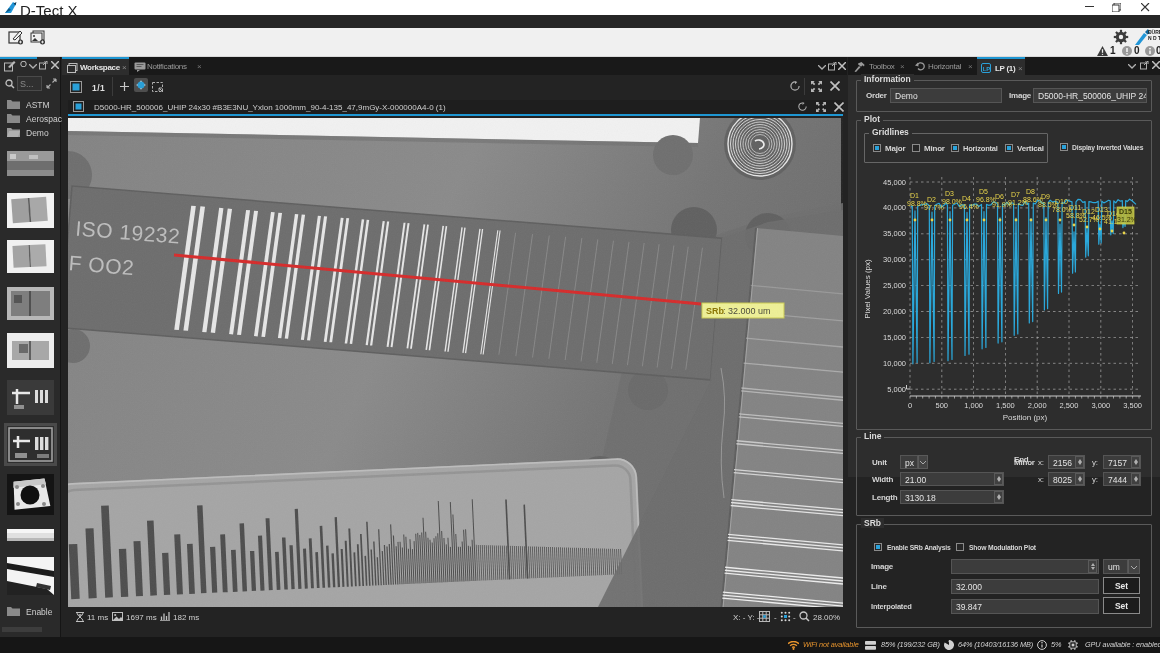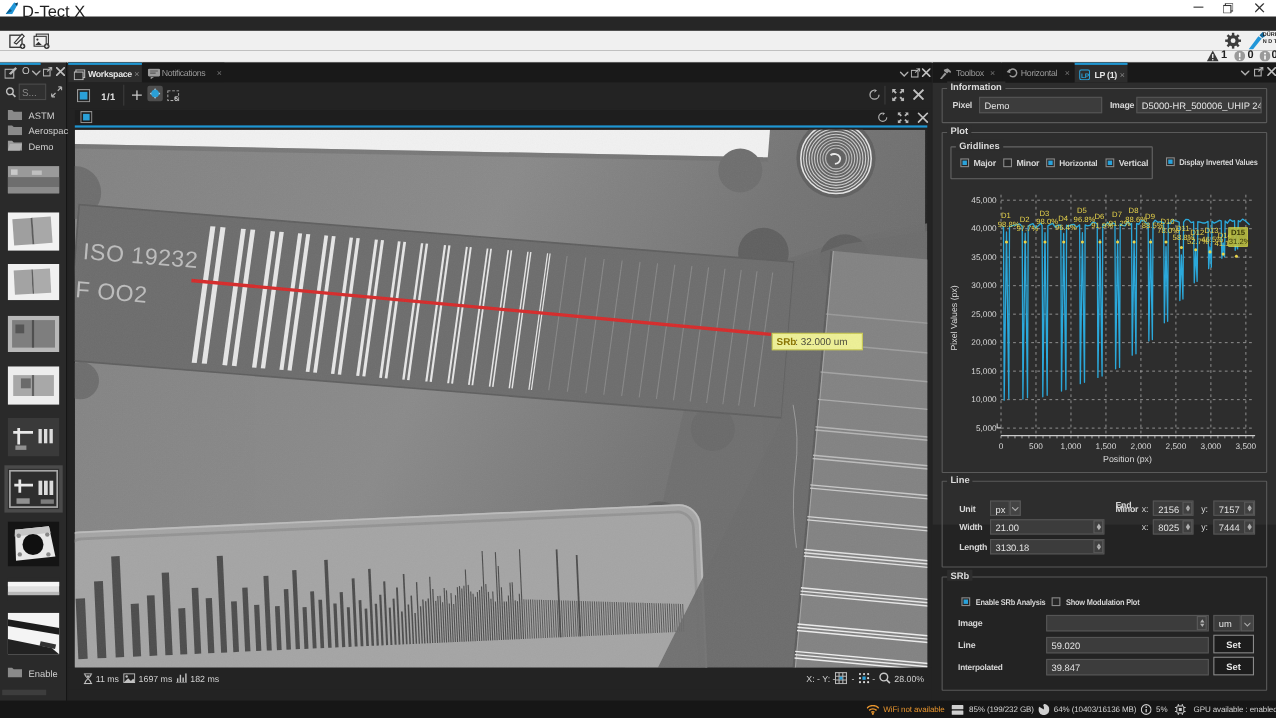--- a/index.html
+++ b/index.html
@@ -27,21 +27,21 @@
   .tab.active { background:#2d2d2d; color:#e6e6e6; border-top:2px solid #1e96d2; font-weight:bold; }
   .grouplabel { position:absolute; font-size:8.5px; font-weight:bold; color:#dcdcdc; background:#2d2d2d; padding:0 3px; }
   .groupbox { position:absolute; border:1px solid #5a5a5a; border-radius:1px; }
   .ilabel { position:absolute; color:#d6d6d6; font-size:8px; font-weight:bold; white-space:nowrap; letter-spacing:-0.2px; }
   .ifield { position:absolute; background:#3c3c3c; border:1px solid #555; color:#e4e4e4; font-size:8.5px; padding:2px 4px; white-space:nowrap; }
   .cb { position:absolute; width:8px; height:8px; border:1px solid #8a8a8a; background:#262626; }
   .cb.checked::after { content:""; position:absolute; left:1px; top:1px; width:4px; height:4px; background:#2aa2da; }
   .spin { position:absolute; width:9px; background:#404040; border:1px solid #5a5a5a; }
   .spin::before { content:""; position:absolute; left:2px; top:2px; border-left:2.5px solid transparent; border-right:2.5px solid transparent; border-bottom:3px solid #b0b0b0; }
   .spin::after { content:""; position:absolute; left:2px; bottom:2px; border-left:2.5px solid transparent; border-right:2.5px solid transparent; border-top:3px solid #b0b0b0; }
-  #statusbar span { white-space:nowrap; }
+  #statusbar span { white-space:nowrap;font-style:italic; }
 </style>
 </head>
 <body>
 <div id="app">
 
   <div class="abs" id="titlebar">
     <svg class="abs" style="left:5px;top:2px" width="12" height="11" viewBox="0 0 12 11">
         <path d="M0 11 L6 11 L11 2 L8 0 Z" fill="#2196d8"></path>
         <path d="M0 11 L4 6 L6 8 Z" fill="#0e5a88"></path>
         <path d="M8.5 1.5 L11.5 0 L10.5 3.5 Z" fill="#083a5a"></path>
@@ -312,20 +312,21 @@
         <svg class="abs" style="left:768px;top:6px" width="10" height="10">
             <path d="M0.5 0.5 L9.5 9.5 M9.5 0.5 L0.5 9.5" stroke="#c0c0c0" stroke-width="1.7"></path>
           </svg>
       </div>
 
       <div class="abs" style="left:6px;top:43px;width:775px;height:14px;background:#1e1e1e">
         <svg class="abs" style="left:5px;top:1px" width="11" height="11">
             <rect x="0.5" y="0.5" width="10" height="10" fill="none" stroke="#9a9a9a"></rect>
             <rect x="2.5" y="2.5" width="6" height="6" fill="#2aa0d8"></rect>
           </svg>
+        <span class="abs" style="left:26px;top:3px;color:#cfcfcf;font-size:8px">D5000-HR_500006_UHIP 24x30 #B3E3NU_Yxlon 1000mm_90-4-135_47,9mGy-X-000000A4-0 (1)</span>
         <svg class="abs" style="left:730px;top:2px" width="9" height="10" viewBox="0 0 11 12">
             <path d="M5.5 1 A4.5 4.5 0 1 0 10 5.5" fill="none" stroke="#b0b0b0" stroke-width="1.3"></path>
             <path d="M5.5 0 L8 1 L5.5 3.5 Z" fill="#b0b0b0"></path>
           </svg>
         <svg class="abs" style="left:748px;top:2px" width="10" height="10" viewBox="0 0 12 12">
             <path d="M0 0 l4 0 -1.3 1.3 2 2 -1.4 1.4 -2-2 L0 4 Z" fill="#b8b8b8"></path>
             <path d="M12 0 l0 4 -1.3-1.3 -2 2 -1.4-1.4 2-2 L8 0 Z" fill="#b8b8b8"></path>
             <path d="M0 12 l0-4 1.3 1.3 2-2 1.4 1.4 -2 2 L4 12 Z" fill="#b8b8b8"></path>
             <path d="M12 12 l-4 0 1.3-1.3 -2-2 1.4-1.4 2 2 1.3-1.3 Z" fill="#b8b8b8"></path>
           </svg>
@@ -719,21 +720,21 @@
       <svg class="abs" style="left:292px;top:4px" width="9" height="9">
           <rect x="0.5" y="2" width="6" height="6" fill="none" stroke="#b0b0b0"></rect>
           <path d="M4 4 L8 0 M5 0 h3 v3" stroke="#b0b0b0" fill="none"></path>
         </svg>
       <svg class="abs" style="left:304px;top:4px" width="8" height="8">
           <path d="M0 0 L8 8 M8 0 L0 8" stroke="#c0c0c0" stroke-width="1.5"></path>
         </svg>
 
       <div class="groupbox" style="left:8px;top:23px;width:296px;height:32px"></div>
       <span class="grouplabel" style="left:13px;top:17px">Information</span>
-      <span class="ilabel" style="left:18px;top:34px">Pixel</span>
+      <span class="ilabel" style="left:18px;top:34px">Order</span>
       <div class="ifield" style="left:42px;top:31px;width:112px;height:15px">Demo</div>
       <span class="ilabel" style="left:161px;top:34px">Image</span>
       <div class="ifield" style="left:185px;top:31px;width:114px;height:15px;overflow:hidden">D5000-HR_500006_UHIP 24x30 #B3</div>
 
       <div class="groupbox" style="left:8px;top:63px;width:296px;height:310px"></div>
       <span class="grouplabel" style="left:13px;top:57px">Plot</span>
       <div class="groupbox" style="left:16px;top:76px;width:184px;height:30px;border-color:#666"></div>
       <span class="grouplabel" style="left:21px;top:70px">Gridlines</span>
       <div class="cb checked" style="left:25px;top:87px"></div>
         <span class="ilabel" style="left:37px;top:87px">Major</span>
@@ -906,21 +907,21 @@
       <div class="cb" style="left:108px;top:486px"></div>
         <span class="ilabel" style="left:121px;top:486px;font-size:7.5px;transform:scaleX(0.9);transform-origin:left">Show Modulation Plot</span>
       <span class="ilabel" style="left:23px;top:505px">Image</span>
       <div class="ifield" style="left:103px;top:502px;width:148px;height:15px"></div>
       <div class="spin" style="left:240px;top:503px;height:13px"></div>
       <div class="ifield" style="left:255px;top:502px;width:25px;height:15px">um</div>
       <div class="abs" style="left:280px;top:502px;width:12px;height:15px;background:#444;border:1px solid #5a5a5a"><svg width="6" height="4" style="margin:6px 2px">
             <path d="M0 0 L3 3 L6 0" stroke="#aaa" fill="none"></path>
           </svg></div>
       <span class="ilabel" style="left:23px;top:525px">Line</span>
-      <div class="ifield" style="left:103px;top:522px;width:148px;height:15px">59.020</div>
+      <div class="ifield" style="left:103px;top:522px;width:148px;height:15px">32.000</div>
       <div class="abs" style="left:255px;top:520px;width:37px;height:17px;background:#1c1c1c;border:1px solid #8a8a8a;color:#e8e8e8;font-size:8.5px;font-weight:bold;text-align:center;padding-top:3px">Set</div>
       <span class="ilabel" style="left:23px;top:545px;font-size:7.5px">Interpolated</span>
       <div class="ifield" style="left:103px;top:542px;width:148px;height:15px">39.847</div>
       <div class="abs" style="left:255px;top:540px;width:37px;height:17px;background:#1c1c1c;border:1px solid #8a8a8a;color:#e8e8e8;font-size:8.5px;font-weight:bold;text-align:center;padding-top:3px">Set</div>
     </div>
   </div>
 
   <div class="abs" id="statusbar">
     <svg class="abs" style="left:788px;top:4px" width="11" height="9" viewBox="0 0 13 10">
         <path d="M0 3 A9 9 0 0 1 13 3 M2.5 5.3 A6 6 0 0 1 10.5 5.3 M4.8 7.4 A3 3 0 0 1 8.2 7.4" fill="none" stroke="#e8952e" stroke-width="1.6"></path>

